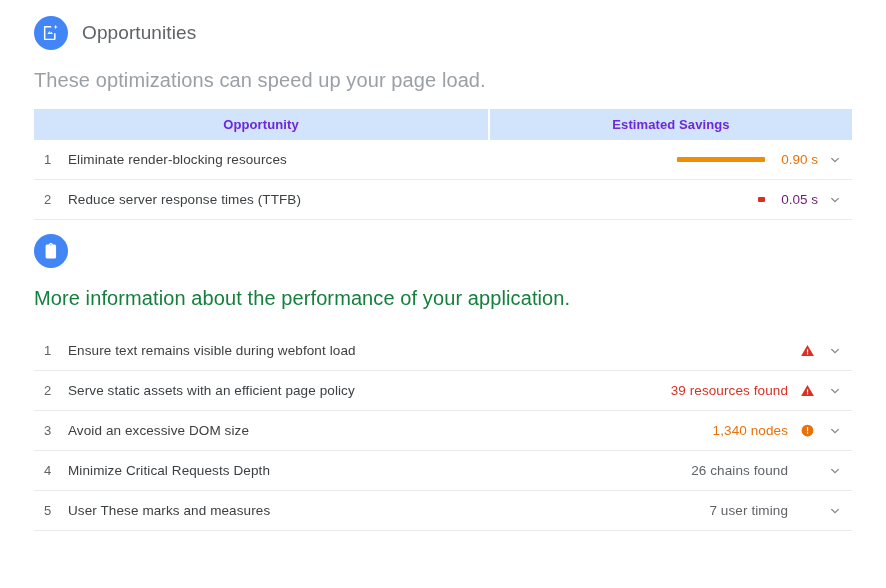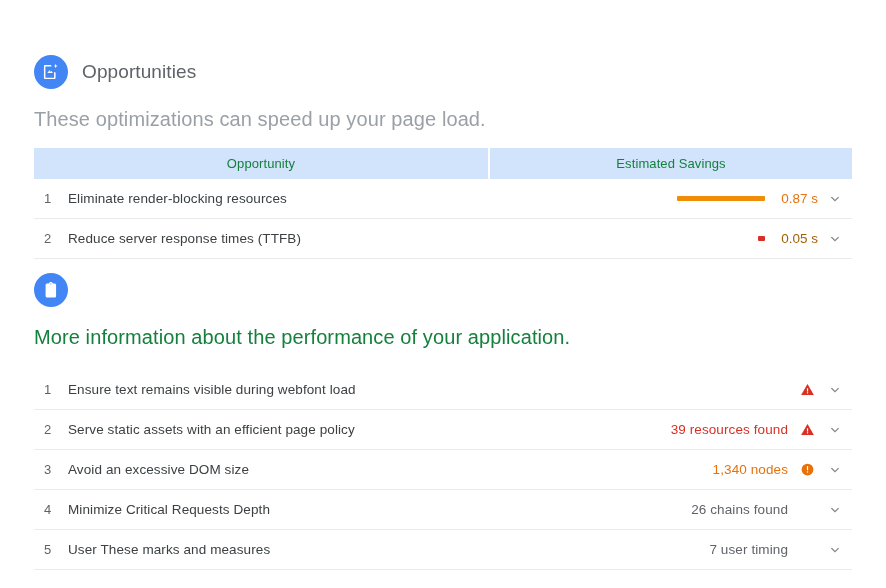--- a/index.html
+++ b/index.html
@@ -22,21 +22,21 @@
     box-sizing: border-box;
     padding: 0 34px;
   }
 
   
   .section-header {
     display: flex;
     align-items: center;
     gap: 14px;
   }
-  #opportunities-header { padding-top: 16px; margin-top: 39px; }
+  #opportunities-header { padding-top: 16px; }
   #diagnostics-header   { padding-top: 14px; }
 
   .section-icon {
     width: 34px;
     height: 34px;
     border-radius: 50%;
     background: #4285f4;
     display: flex;
     align-items: center;
     justify-content: center;
@@ -71,22 +71,22 @@
     display: flex;
     height: 31px;
     gap: 2px;
   }
   .opp-th {
     background: #d2e3fc;
     display: flex;
     align-items: center;
     justify-content: center;
     font-size: 13px;
-    color: #15803d;
-    font-weight: 400;
+    color: #6d28d9;
+    font-weight: 700;
     letter-spacing: .1px;
     text-align: center;
   }
   .opp-th.col-name    { width: 454px; }
   .opp-th.col-savings { flex: 1 1 auto; }
 
   .row {
     display: flex;
     align-items: center;
     height: 39px;
@@ -196,36 +196,36 @@
       <div class="opp-th col-savings">Estimated Savings</div>
     </div>
     <div id="opp-rows">
         <div class="row">
           <div class="idx">1</div>
           <div class="title">Eliminate render-blocking resources</div>
           <div class="meta">
             <div class="bar-wrap">
               <span class="bar" style="width:88px;background:#ef8d06;"></span>
             </div>
-            <div class="savings-value" style="color:#e8710a;">0.87 s</div>
+            <div class="savings-value" style="color:#e8710a;">0.90 s</div>
             <div class="chevron">
               <svg width="14" height="14" viewBox="0 0 24 24" aria-hidden="true">
                 <path fill="none" stroke="#80868b" stroke-width="2.1" stroke-linecap="square" d="M6.5 9.5L12 15l5.5-5.5"></path>
               </svg>
             </div>
           </div>
         </div>
         <div class="row">
           <div class="idx">2</div>
           <div class="title">Reduce server response times (TTFB)</div>
           <div class="meta">
             <div class="bar-wrap">
               <span class="bar" style="width:7px;background:#d93025;"></span>
             </div>
-            <div class="savings-value" style="color:#a16207;">0.05 s</div>
+            <div class="savings-value" style="color:#701a75;">0.05 s</div>
             <div class="chevron">
               <svg width="14" height="14" viewBox="0 0 24 24" aria-hidden="true">
                 <path fill="none" stroke="#80868b" stroke-width="2.1" stroke-linecap="square" d="M6.5 9.5L12 15l5.5-5.5"></path>
               </svg>
             </div>
           </div>
         </div>
       </div>
   </div>
 

